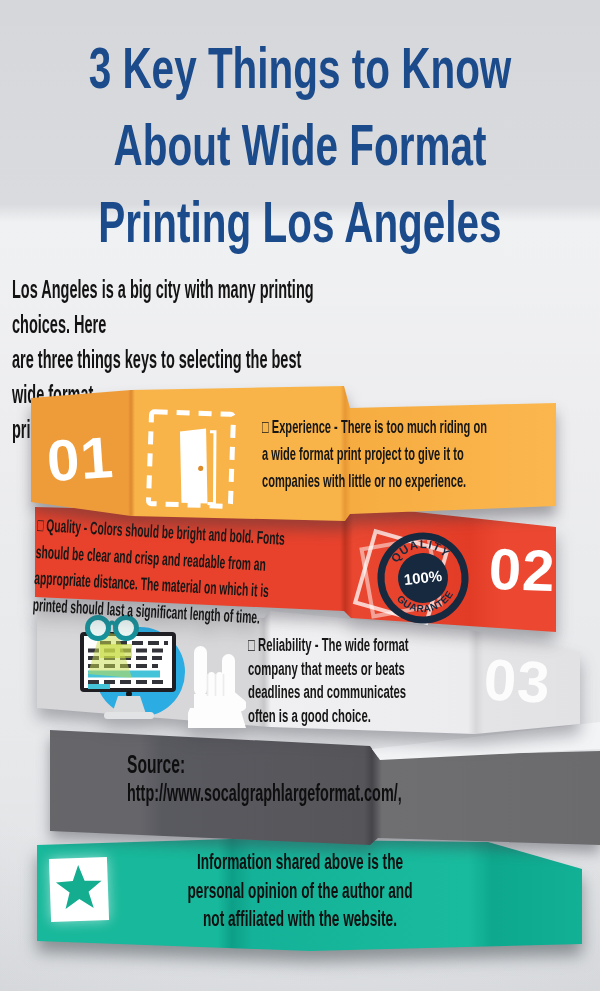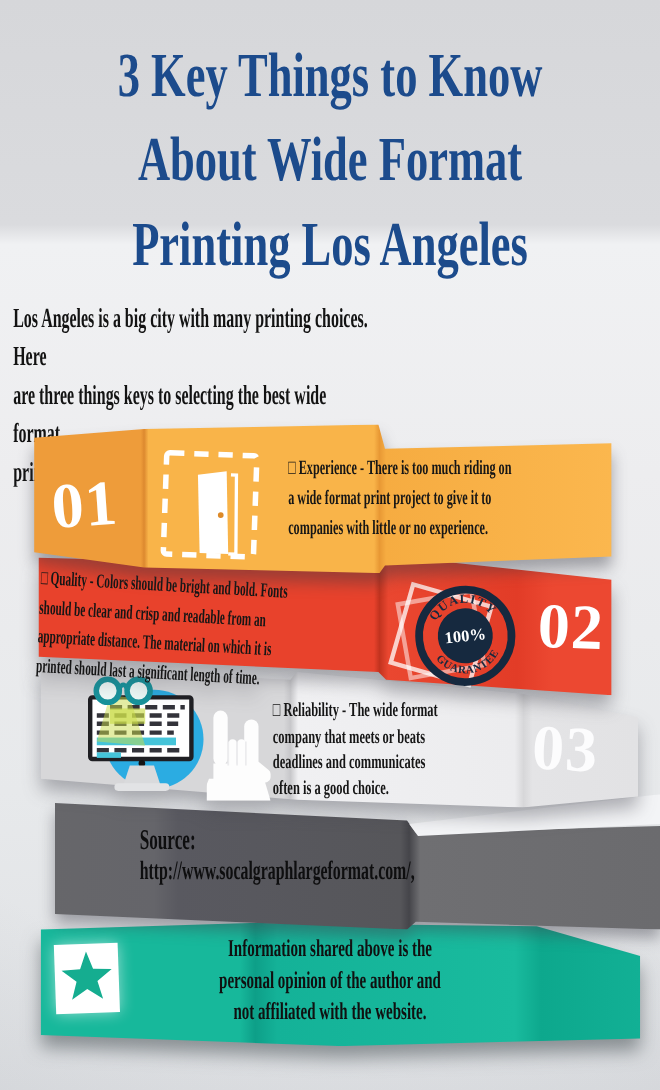--- a/index.html
+++ b/index.html
@@ -1,18 +1,18 @@
 <!DOCTYPE html>
 <html><head>
 <meta charset="utf-8">
 <style>
   html,body{margin:0;padding:0;background:#cfd1d5;}
   .page{
     position:relative;width:600px;height:991px;margin:0 auto;overflow:hidden;
-    font-family:Liberation Serif, serif;
+    font-family:Liberation Sans, sans-serif;
     background:
       radial-gradient(150% 95% at 50% 32%, rgba(255,255,255,0) 62%, rgba(125,130,140,.22) 100%),
       linear-gradient(180deg,#d6d7da 0px,#dadbde 204px,#f0f1f3 222px,#ededef 430px,#e7e9eb 720px,#dfe1e4 991px);
   }
   .page *{box-sizing:border-box;}
   .abs{position:absolute;}
   .pre{white-space:pre-line;}
 
   .title{left:0;right:0;top:30px;margin:0;text-align:center;color:#1c4b8c;
     font-size:57px;line-height:77px;font-weight:bold;transform:scaleX(.71);transform-origin:50% 0;}

